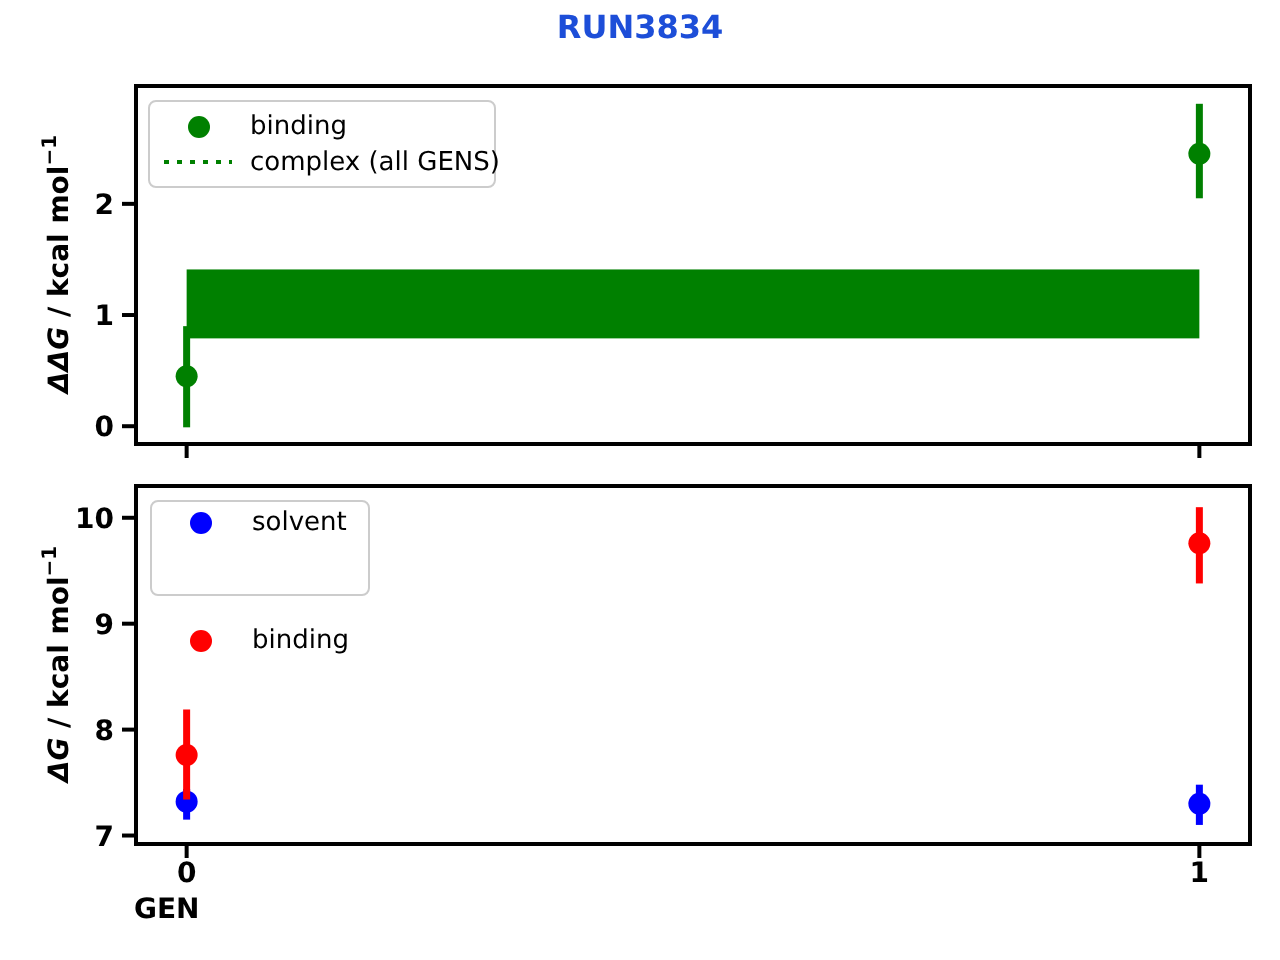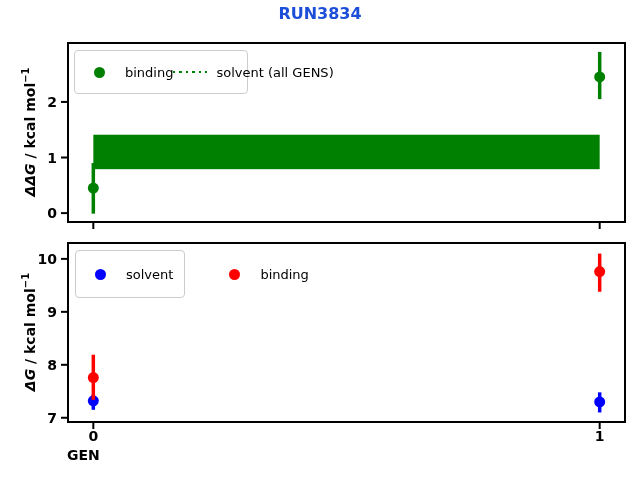--- a/index.html
+++ b/index.html
@@ -21,21 +21,21 @@
   #ylabel-bottom { left:29px; top:332px; }
   .ylabel .math { font-style:italic; }
   .ylabel sup { font-size:10px; }
   .xlabel {
     position:absolute; left:67px; width:558px; top:447px; text-align:left;
     font-size:14px; font-weight:bold; color:#000;
   }
   .legend {
     position:absolute; background:rgba(255,255,255,0.85);
     border:1px solid #cccccc; border-radius:4px;
-    display:flex; justify-content:space-around;
+    display:flex; flex-direction:column; justify-content:space-around;
     padding:3px 7px; box-sizing:border-box;
   }
   #legend-top    { left:74px; top:50px;  width:174px; height:44px; }
   #legend-bottom { left:75px; top:250px; width:110px; height:48px;gap:44px; }
   .legend-row { display:flex; align-items:center; }
   .lmark { width:34px; flex:none; display:flex; justify-content:center; align-items:center; margin-right:9px; }
   .llabel { font-size:13px; color:#000; white-space:nowrap; }
   .dot { width:11px; height:11px; border-radius:50%; }
   .dotted-line { width:34px; height:2.5px; }
   .tick-label { font-size:14px; font-weight:bold; fill:#000; }
@@ -95,21 +95,21 @@
     <div class="legend-row">
       <span class="lmark">
           <span class="dot" style="background: rgb(0, 128, 0);"></span>
         </span>
       <span class="llabel">binding</span>
     </div>
     <div class="legend-row">
       <span class="lmark">
           <span class="dotted-line" style="background: repeating-linear-gradient(90deg, rgb(0, 128, 0) 0px, rgb(0, 128, 0) 2.5px, transparent 2.5px, transparent 6.5px);"></span>
         </span>
-      <span class="llabel">solvent (all GENS)</span>
+      <span class="llabel">complex (all GENS)</span>
     </div>
   </div>
 
   <div class="legend" id="legend-bottom">
     <div class="legend-row">
       <span class="lmark">
           <span class="dot" style="background: rgb(0, 0, 255);"></span>
         </span>
       <span class="llabel">solvent</span>
     </div>

